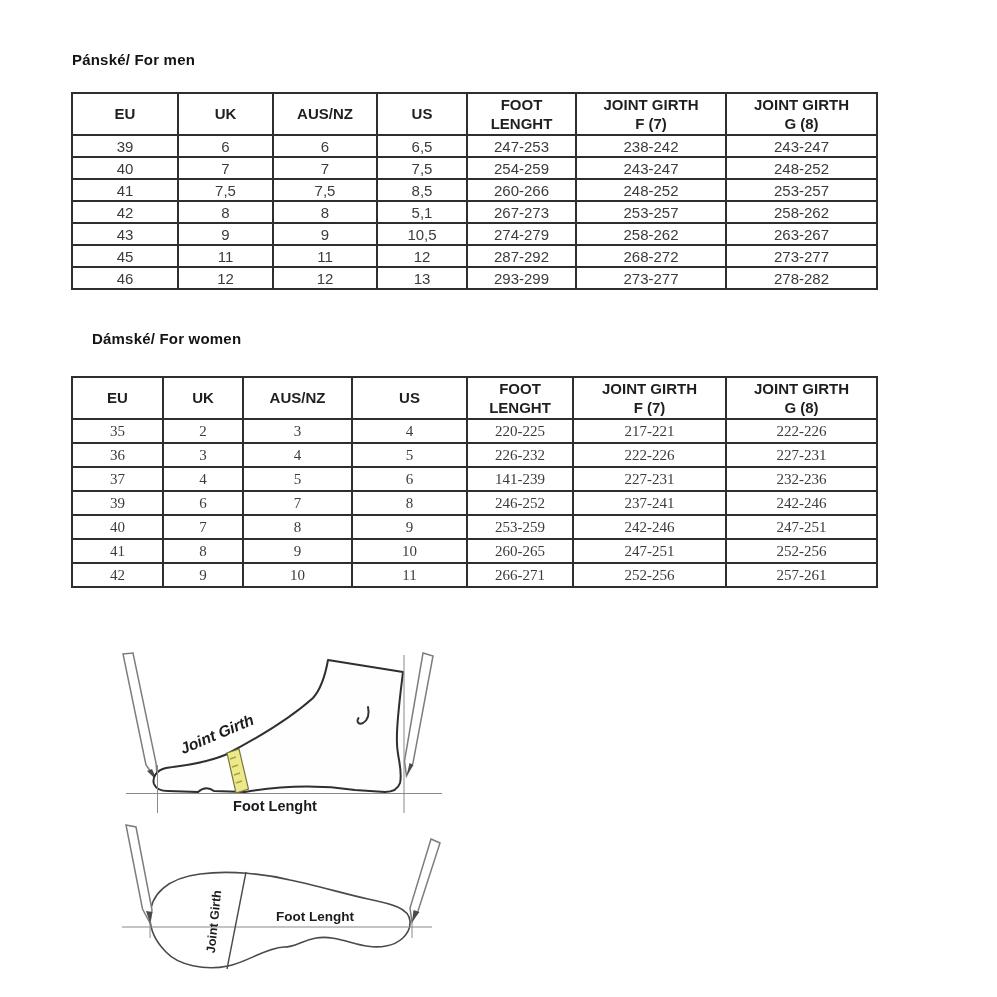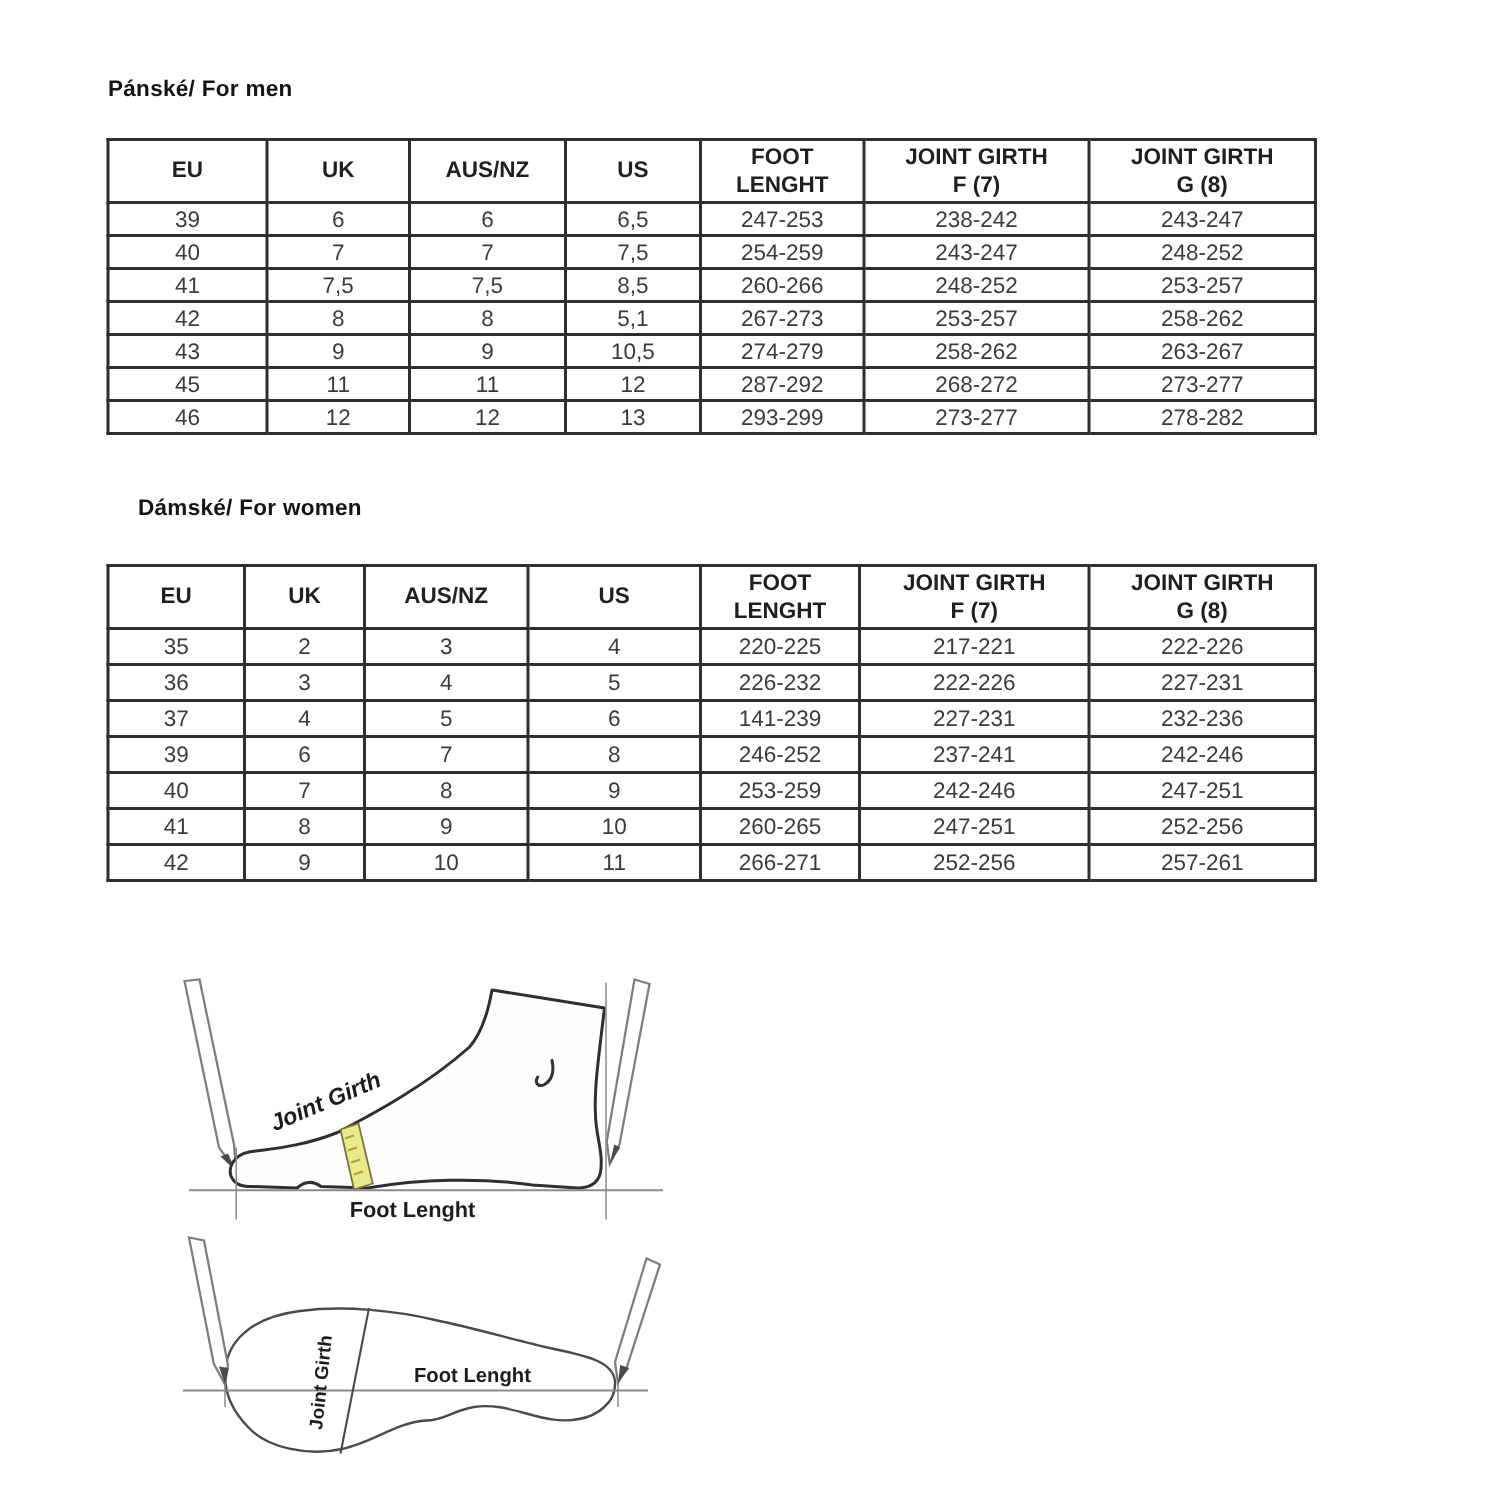--- a/index.html
+++ b/index.html
@@ -8,21 +8,21 @@
   .section-title{position:absolute;font-weight:bold;font-size:15px;color:#141414;letter-spacing:.2px;}
   #men-title{left:72px;top:51px;}
   #women-title{left:60px;top:330px;margin-left:32px;}
   table.tbl{position:absolute;left:71px;border-collapse:collapse;table-layout:fixed;width:791px;}
   #men-table{top:92px;}
   #women-table{top:376px;}
   .tbl th,.tbl td{border:2px solid #2e2e2e;text-align:center;vertical-align:middle;padding:0;}
   .tbl th{font-size:15px;font-weight:700;white-space:pre-line;line-height:1.3;color:#1f1f1f;height:40px;}
   .tbl td{font-size:15px;color:#3b3b3b;}
   #men-table td{height:20px;}
-  #women-table td{height:22px;}
+  #women-table td{height:22px;font-family:Liberation Serif, serif;}
   #men-table th:nth-child(1){width:104px}
   #men-table th:nth-child(2){width:93px}
   #men-table th:nth-child(3){width:102px}
   #men-table th:nth-child(4){width:88px}
   #men-table th:nth-child(5){width:107px}
   #men-table th:nth-child(6){width:148px}
   #men-table th:nth-child(7){width:149px}
   #women-table th:nth-child(1){width:89px}
   #women-table th:nth-child(2){width:78px}
   #women-table th:nth-child(3){width:107px}

